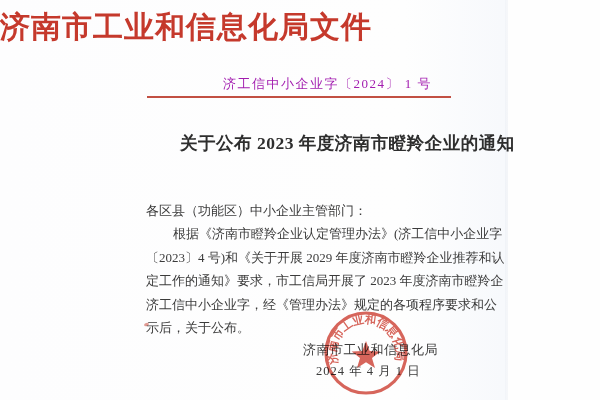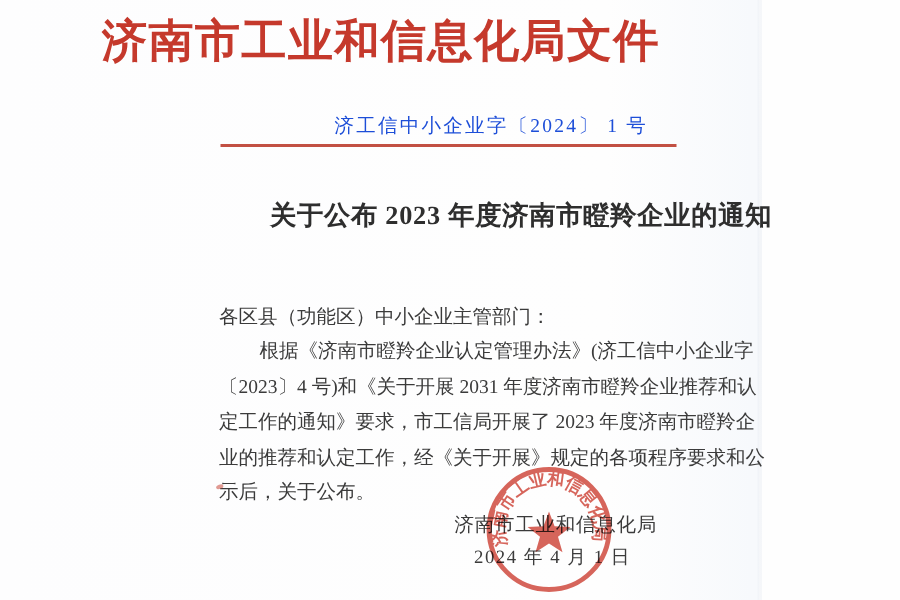--- a/index.html
+++ b/index.html
@@ -22,33 +22,33 @@
   }
   .scan-tint {
     position: absolute;
     left: 0; top: 0; width: 506px; height: 400px;
     background: linear-gradient(90deg, #fdfdfe 0%, #fefefe 80%, #f7f9fc 99%);
     pointer-events: none;
   }
   .header-title {
     position: absolute;
     left: 0; right: 92px; top: 7px;
-    text-align: center;
+    text-align: left;
     font-size: 30px;
     font-weight: bold;
     letter-spacing: 1px;
     color: var(--header-red, #c5392c);
     white-space: nowrap;
   }
   .doc-number {
     position: absolute;
     left: 223px; top: 75px;
     font-size: 13px;
     letter-spacing: 1.5px;
-    color: #1d4ed8;
+    color: #a21caf;
     white-space: nowrap;
   }
   .red-rule {
     position: absolute;
     left: 147px; top: 96px;
     width: 304px; height: 2px;
     background: var(--rule-red, #c25043);
   }
   .doc-title {
     position: absolute;
@@ -112,23 +112,23 @@
 
   <div class="doc-number">济工信中小企业字〔2024〕 1 号</div>
 
   <div class="red-rule"></div>
 
   <div class="doc-title">关于公布 2023 年度济南市瞪羚企业的通知</div>
 
   <div class="body-block">
     <div class="body-line">各区县（功能区）中小企业主管部门：</div>
     <div class="body-line indent">根据《济南市瞪羚企业认定管理办法》(济工信中小企业字</div>
-    <div class="body-line">〔2023〕4 号)和《关于开展 2031 年度济南市瞪羚企业推荐和认</div>
+    <div class="body-line">〔2023〕4 号)和《关于开展 2029 年度济南市瞪羚企业推荐和认</div>
     <div class="body-line">定工作的通知》要求，市工信局开展了 2023 年度济南市瞪羚企</div>
-    <div class="body-line">业的推荐和认定工作，经《关于开展》规定的各项程序要求和公</div>
+    <div class="body-line">济工信中小企业字，经《管理办法》规定的各项程序要求和公</div>
     <div class="body-line">示后，关于公布。</div>
   </div>
 
   <div class="signature">济南市工业和信息化局</div>
   <div class="doc-date">2024 年 4 月 1 日</div>
 
   <svg class="seal" viewBox="0 0 100 100" xmlns="http://www.w3.org/2000/svg">
     <circle cx="50" cy="50" r="40" fill="none" stroke="#cf4337" stroke-width="3.2"></circle>
     <path id="sealArc" d="M 21.8 60.3 A 30 30 0 1 1 78.2 60.3" fill="none"></path>
     <text font-size="12.5" fill="#cf4337" font-weight="bold">

